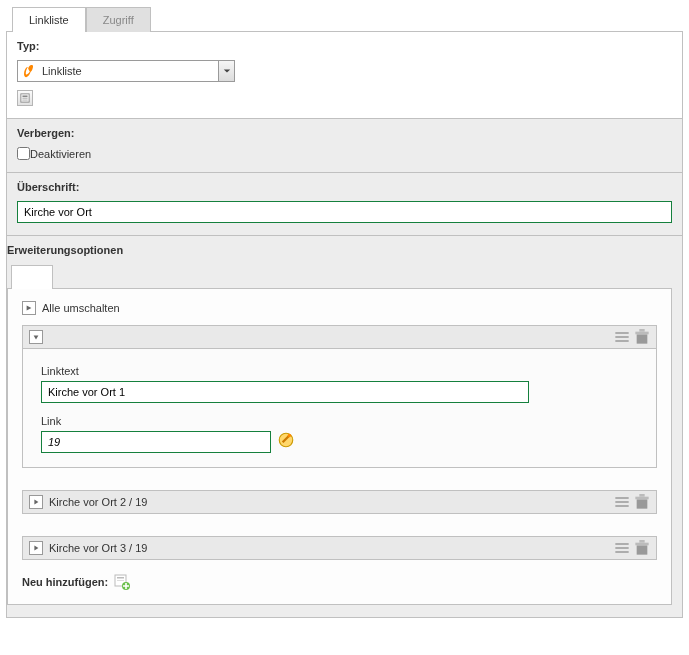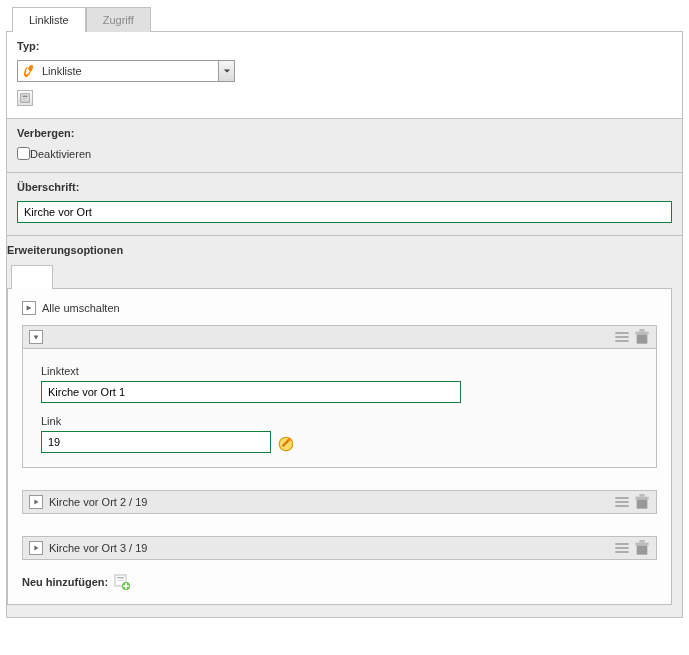--- a/index.html
+++ b/index.html
@@ -97,21 +97,21 @@
 
   .chk-row { display: flex; align-items: center; margin-top: 4px; }
   .chk-row input { margin: 0; }
 
   .textinput {
     width: 100%; height: 22px;
     border: 1px solid #15803d; background: #fff;
     padding: 0 6px; font: inherit;
   }
   .textinput.short { width: 230px; }
-  .textinput.wide { width: 420px; }
+  .textinput.wide { width: 488px; }
 
   
   .ext-panel {
     background: var(--bg-main);
     padding: 8px 10px 12px 0;
   }
   .inner-tab-bar { display:flex; margin-left: 4px; }
   .inner-tab {
     border: 1px solid var(--border);
     border-bottom: none;
@@ -149,21 +149,21 @@
   .item-row .row-text { flex: 1; }
   .row-actions { display: flex; gap: 4px; margin-left: auto; color:#888; }
 
   .item-body {
     border: 1px solid var(--border);
     border-top: none;
     background: #fbfbfb;
     padding: 10px 18px 14px 18px;
   }
   .field-label { display: block; margin: 6px 0 4px 0; }
-  .link-row { display: flex; align-items: flex-end; gap: 6px; }
+  .link-row { display: flex; align-items: flex-start; gap: 6px; font-style: italic; }
 
   .addnew { display: flex; align-items: center; gap: 6px; margin-top: 14px; font-weight: bold; }
 
   .footer {
     text-align: right;
     padding: 6px 10px 4px 0;
     color: #555;
     display: flex; justify-content: flex-end; align-items: center; gap: 6px;
   }
 </style>

